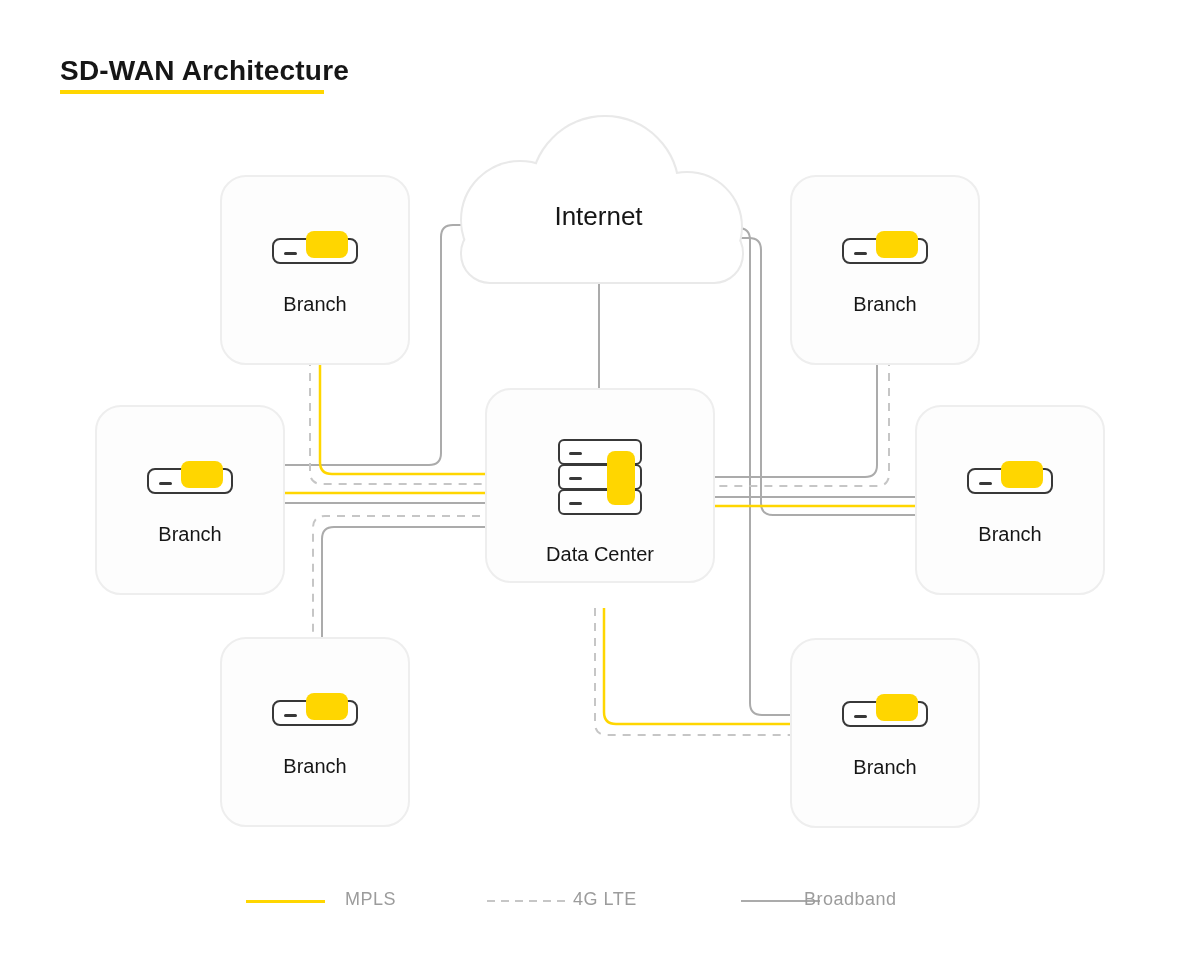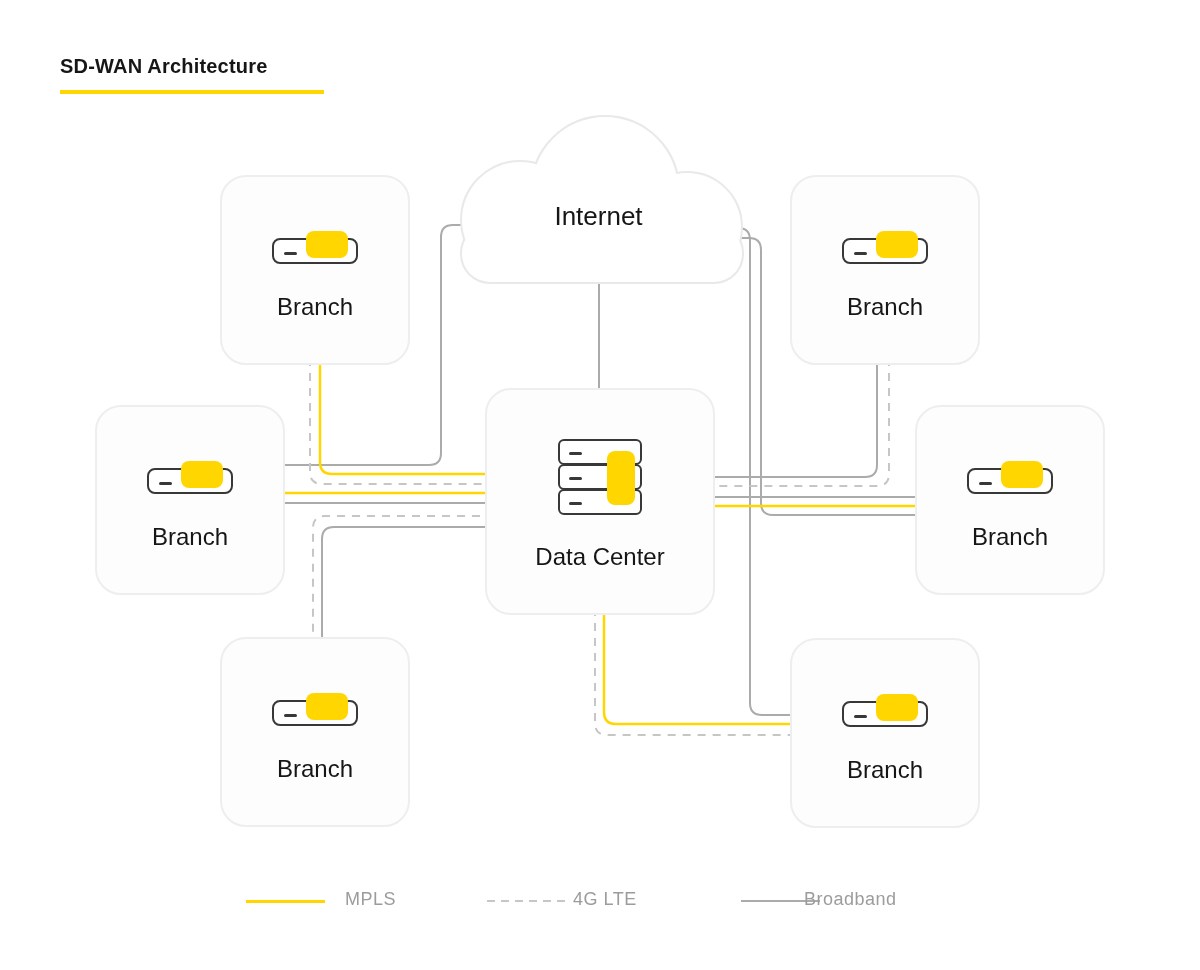--- a/index.html
+++ b/index.html
@@ -3,40 +3,40 @@
 <meta charset="utf-8">
 <style>
   html,body{margin:0;padding:0;background:#fff;}
   .canvas{
     position:relative;width:1200px;height:970px;background:#ffffff;
     font-family:"Liberation Sans",sans-serif;overflow:hidden;
     --mpls:#FFD600;--lte:#C6C6C6;--broadband:#ABABAB;--accent:#FFD600;
     --text:#161616;--muted-text:#9C9C9C;--box-border:#EEEEEE;--box-fill:#FDFDFD;
     --cloud-border:#E9E9E9;--icon-stroke:#383838;
   }
-  .page-title{position:absolute;left:60px;top:55px;font-size:20px;font-weight:600;color:var(--text);letter-spacing:.2px;}
+  .page-title{position:absolute;left:60px;top:55px;font-size:28px;font-weight:600;color:var(--text);letter-spacing:.2px;}
   .title-underline{position:absolute;left:60px;top:90px;width:264px;height:4px;background:var(--accent);}
 
   svg.links{position:absolute;left:0;top:0;}
   .lk-mpls{stroke:var(--mpls);stroke-width:2.5;fill:none;}
   .lk-lte{stroke:var(--lte);stroke-width:2;fill:none;stroke-dasharray:8 7;}
   .lk-bb{stroke:var(--broadband);stroke-width:2;fill:none;}
   .cloud-stroke{fill:#ffffff;stroke:var(--cloud-border);stroke-width:4;}
   .cloud-fill{fill:#ffffff;stroke:none;}
 
   .internet-label{position:absolute;left:455px;top:201px;width:287px;text-align:center;font-size:26px;color:var(--text);}
 
   .node{position:absolute;box-sizing:border-box;background:var(--box-fill);border:2px solid var(--box-border);border-radius:26px;}
   .branch{width:190px;height:190px;}
-  .dc{left:485px;top:388px;width:230px;height:227px;}
+  .dc{left:485px;top:388px;width:230px;height:195px;}
   .b-tl{left:220px;top:175px;} .b-tr{left:790px;top:175px;}
   .b-ml{left:95px;top:405px;}  .b-mr{left:915px;top:405px;}
   .b-bl{left:220px;top:637px;} .b-br{left:790px;top:638px;}
 
-  .node-label{position:absolute;left:0;right:0;text-align:center;font-size:24px;color:var(--text);}
+  .node-label{position:absolute;left:0;right:0;text-align:center;font-size:20px;color:var(--text);}
   .branch .node-label{top:116px;}
   .dc .node-label{top:153px;}
 
   .router{position:absolute;left:50%;transform:translateX(-50%);top:54px;width:86px;height:33px;}
   .router-body{position:absolute;left:0;top:7px;width:86px;height:26px;box-sizing:border-box;border:2.5px solid var(--icon-stroke);border-radius:8px;background:#fff;}
   .router-dash{position:absolute;left:12px;top:21px;width:13px;height:3px;background:var(--icon-stroke);border-radius:1.5px;}
   .router-accent{position:absolute;left:34px;top:0;width:42px;height:27px;background:var(--accent);border-radius:8px;}
 
   .server{position:absolute;left:50%;transform:translateX(-50%);top:49px;width:84px;height:76px;}
   .server-row{position:absolute;left:0;width:84px;height:26px;box-sizing:border-box;border:2.5px solid var(--icon-stroke);border-radius:6px;background:#fff;}

